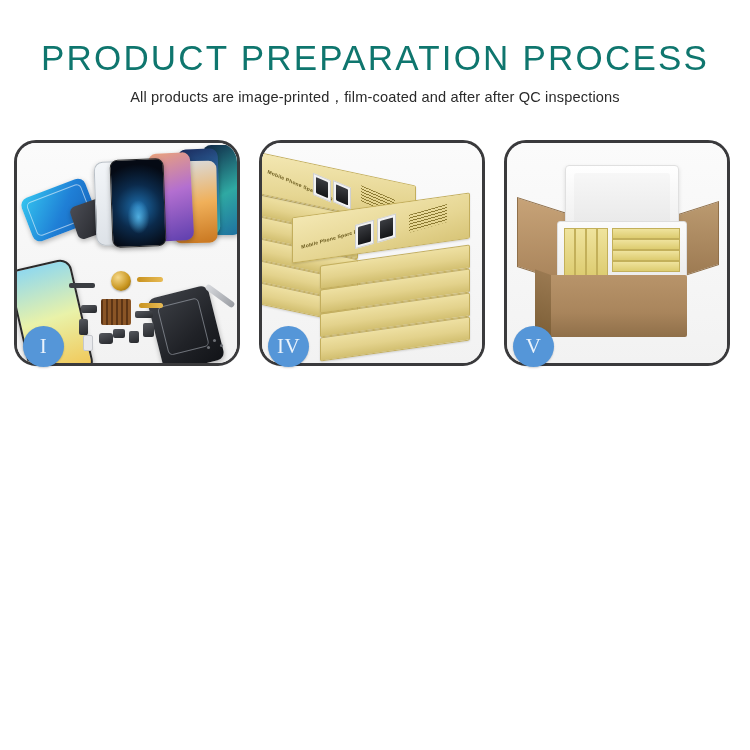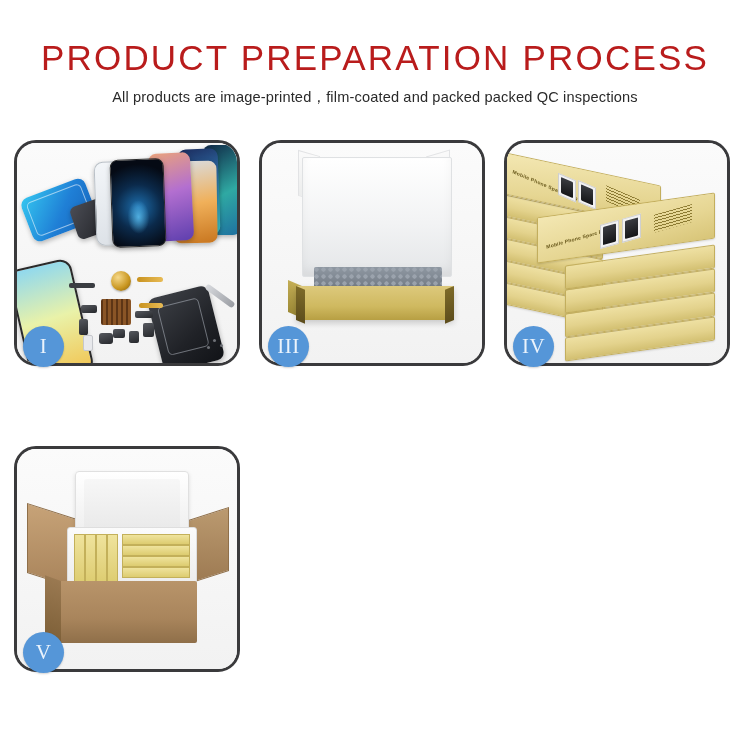--- a/index.html
+++ b/index.html
@@ -19,21 +19,21 @@
   
   .header {
     text-align: center;
     padding-top: 40px;
   }
   .title {
     font-family: "Liberation Sans", sans-serif;
     font-size: 35px;
     font-weight: 400;
     letter-spacing: 2.2px;
-    color: #b91c1c;
+    color: #0f766e;
     line-height: 1.05;
     white-space: nowrap;
   }
   .subtitle {
     margin-top: 11px;
     font-size: 14.6px;
     font-weight: 400;
     color: #2a2a2a;
     letter-spacing: 0.15px;
     white-space: nowrap;
@@ -379,21 +379,21 @@
   }
   .p6 .tape-patch {
     position:absolute; background:rgba(150,122,84,.85); border-radius:1px;
   }
 </style>
 </head>
 <body>
 
 <div class="header">
   <div class="title">PRODUCT PREPARATION PROCESS</div>
-  <div class="subtitle">All products are image-printed，film-coated and packed packed QC inspections</div>
+  <div class="subtitle">All products are image-printed，film-coated and after after QC inspections</div>
 </div>
 
 <div class="grid">
 
   <div class="panel p1">
     <div class="panel-inner">
       <div class="phone ph-blue-film"></div>
       <div class="phone ph-back-dark"></div>
       <div class="phone ph-green-tall"></div>
       <div class="phone ph-teal"></div>
@@ -419,31 +419,20 @@
       <div class="part chip" style="left:126px;top:180px;width:11px;height:14px;"></div>
       <div class="tweezers"></div>
       <div class="screw" style="left:196px;top:196px;"></div>
       <div class="screw" style="left:203px;top:201px;"></div>
       <div class="screw" style="left:190px;top:203px;"></div>
     </div>
     <div class="badge">I</div>
   </div>
 
 
-  <div class="panel p3">
-    <div class="panel-inner">
-      <div class="lid-flap-l"></div>
-      <div class="lid-flap-r"></div>
-      <div class="lid-back"></div>
-      <div class="foam-strip"></div>
-      <div class="box-side-l"></div>
-      <div class="box-front"></div>
-    </div>
-    <div class="badge">III</div>
-  </div>
 
   <div class="panel p4">
     <div class="panel-inner">
       <div class="stack">
 
         <div class="kbox" style="left:-2px;top:62px;width:96px;height:20px;transform:skewY(12deg);"></div>
         <div class="kbox" style="left:-2px;top:84px;width:96px;height:20px;transform:skewY(12deg);"></div>
         <div class="kbox" style="left:-2px;top:106px;width:96px;height:20px;transform:skewY(12deg);"></div>
         <div class="kbox" style="left:-2px;top:128px;width:96px;height:20px;transform:skewY(12deg);"></div>
         <div class="kbox" style="left:-2px;top:150px;width:96px;height:20px;transform:skewY(12deg);"></div>

